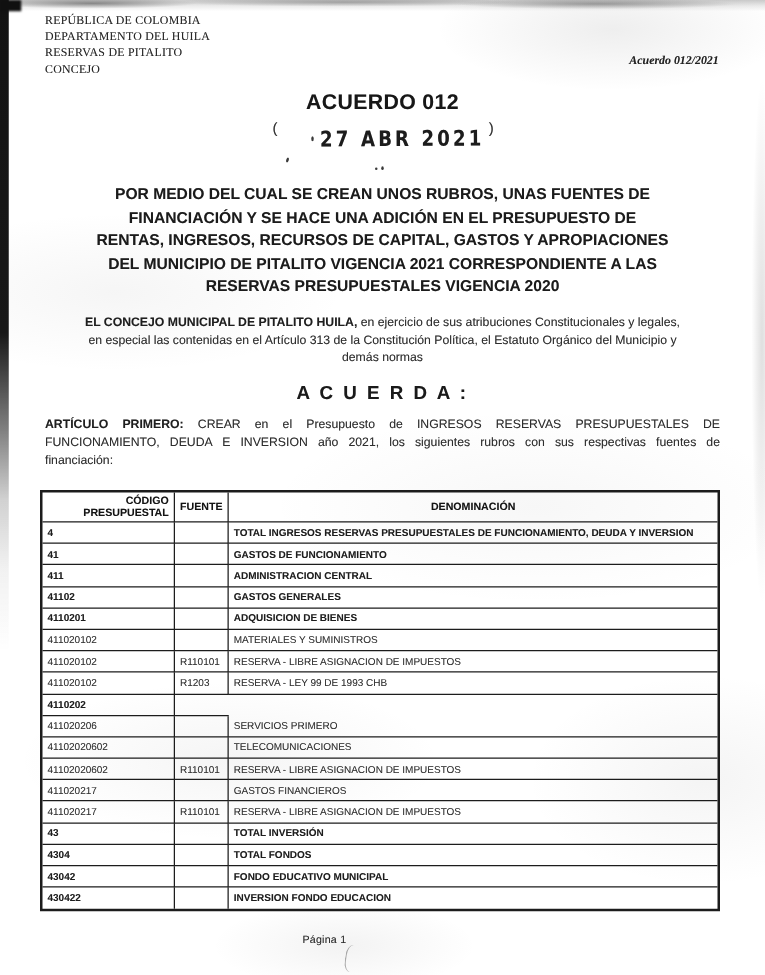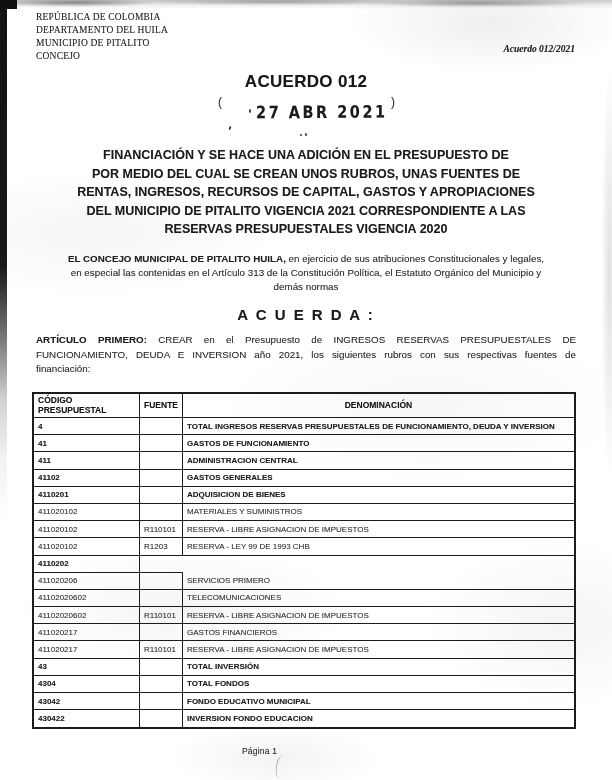--- a/index.html
+++ b/index.html
@@ -60,21 +60,21 @@
   .articulo .lline{text-align:left;}
   
   .budget-table{position:absolute;left:32px;top:392px;width:544px;
     border:2px solid #1c1c1c;box-sizing:border-box;}
   .trow{display:grid;grid-template-columns:106px 43px 1fr;}
   .tcell{border-right:1px solid #1c1c1c;border-bottom:1px solid #1c1c1c;
     padding:3.5px 4px 1px 4px;font-size:8px;line-height:9.6px;color:#333;
     min-height:17.2px;box-sizing:border-box;}
   .tcell:last-child{border-right:none;}
   .trow:last-child .tcell{border-bottom:none;}
-  .trow.header .tcell{display:flex;align-items:center;justify-content:center;text-align:left;
+  .trow.header .tcell{display:flex;align-items:center;justify-content:center;text-align:right;
     font-weight:bold;font-size:8.5px;line-height:9.5px;color:#141414;min-height:21px;padding:2px 4px;}
   .trow.bold .tcell{font-weight:bold;color:#1d1d1d;}
   .tcell.denominacion{text-align:justify;}
   
   .footer{position:absolute;left:0;width:519px;top:746px;text-align:center;
     font-size:8.5px;color:#2b2b2b;letter-spacing:0.2px;}
 </style>
 </head>
 <body>
 
@@ -82,37 +82,37 @@
 
   <div class="mottle"></div>
   <div class="edge-top"></div>
   <div class="edge-left"></div>
   <div class="corner-mark"></div>
   <div class="scan-curve"></div>
 
   <div class="letterhead">
     <div>REPÚBLICA DE COLOMBIA</div>
     <div>DEPARTAMENTO DEL HUILA</div>
-    <div>MUNICIPIO DE PITALITO</div>
+    <div>RESERVAS DE PITALITO</div>
     <div>CONCEJO</div>
   </div>
   <div class="reference">Acuerdo 012/2021</div>
 
   <div class="acuerdo-title">ACUERDO 012</div>
   <span class="paren open">(</span>
   <span class="paren close">)</span>
   <div class="date-stamp">27 ABR 2021</div>
   <div class="smudge s1"></div>
   <div class="smudge s2"></div>
   <div class="smudge s3"></div>
   <div class="smudge s4"></div>
 
   <div class="subject">
+    <div>POR MEDIO DEL CUAL SE CREAN UNOS RUBROS, UNAS FUENTES DE</div>
     <div>FINANCIACIÓN Y SE HACE UNA ADICIÓN EN EL PRESUPUESTO DE</div>
-    <div>POR MEDIO DEL CUAL SE CREAN UNOS RUBROS, UNAS FUENTES DE</div>
     <div>RENTAS, INGRESOS, RECURSOS DE CAPITAL, GASTOS Y APROPIACIONES</div>
     <div>DEL MUNICIPIO DE PITALITO VIGENCIA 2021 CORRESPONDIENTE A LAS</div>
     <div>RESERVAS PRESUPUESTALES VIGENCIA 2020</div>
   </div>
 
   <div class="preamble">
     <div><b>EL CONCEJO MUNICIPAL DE PITALITO HUILA,</b><span> en ejercicio de sus atribuciones Constitucionales y legales,</span></div>
     <div>en especial las contenidas en el Artículo 313 de la Constitución Política, el Estatuto Orgánico del Municipio y</div>
     <div>demás normas</div>
   </div>

